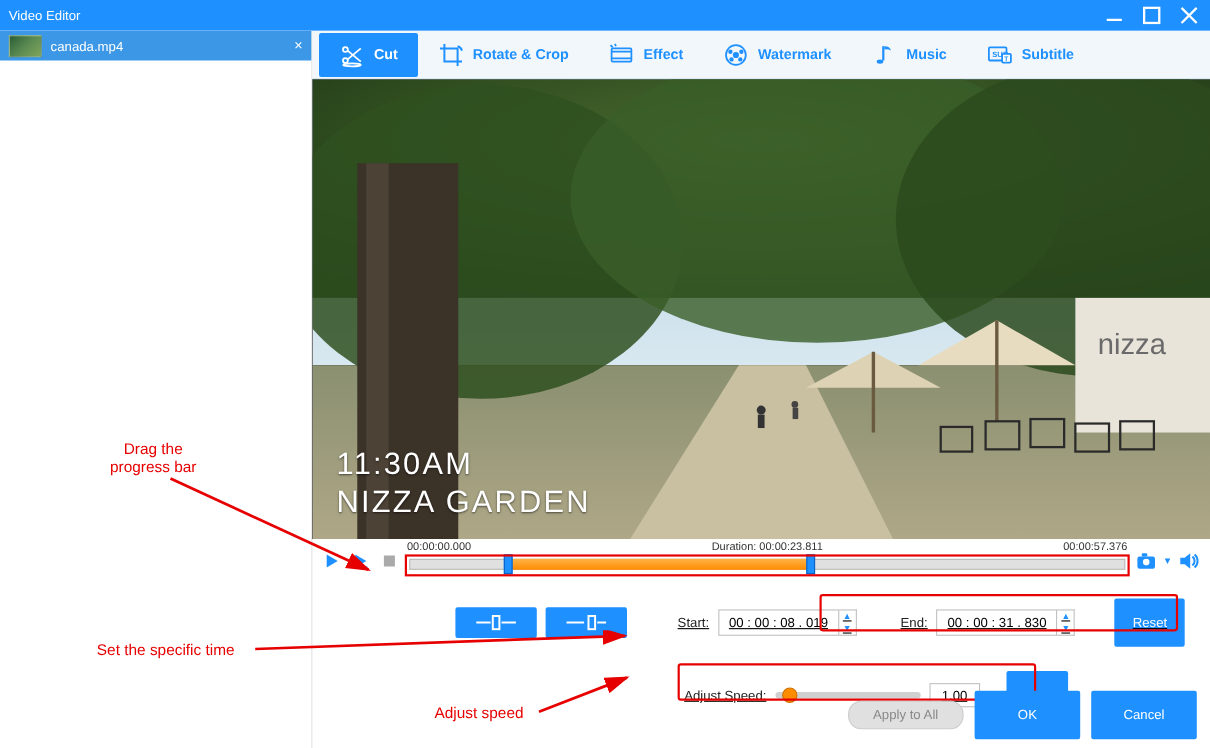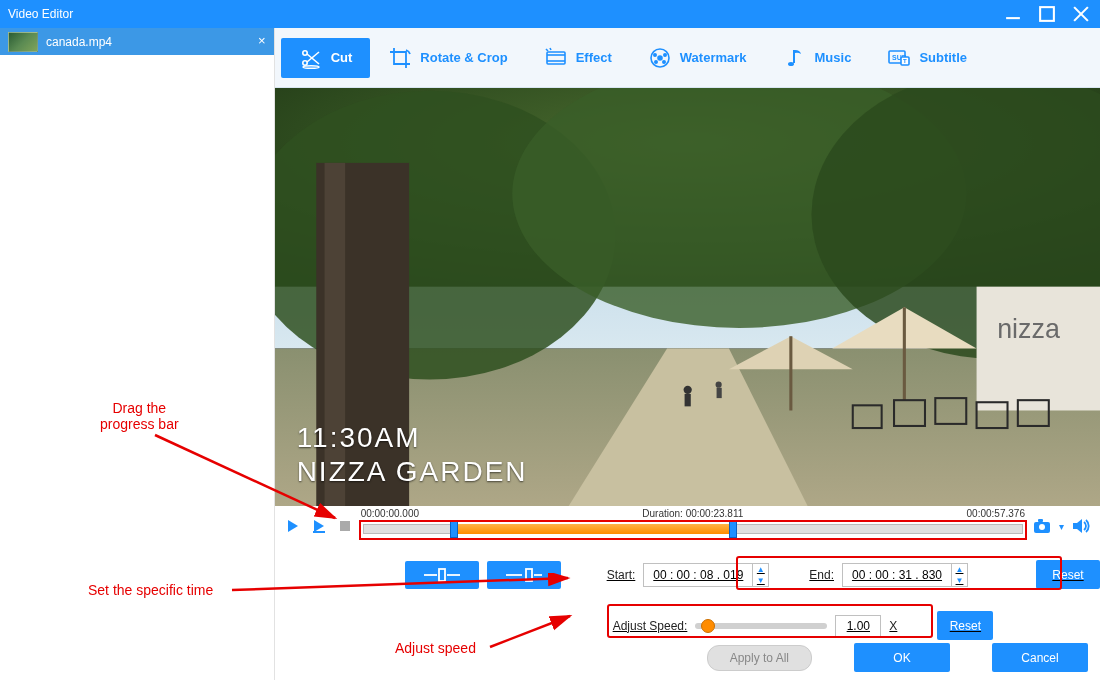--- a/index.html
+++ b/index.html
@@ -8,42 +8,42 @@
   .titlebar .left { display:flex; align-items:center; gap:6px;}
   .winbtns { display:flex; gap:12px; align-items:center;}
   .winbtn { width:22px; height:20px; display:flex; align-items:center; justify-content:center; cursor:pointer;}
   .winbtn svg { stroke:#fff; fill:none; stroke-width:1.5;}
   .main { display:flex; height:652px; }
   .sidebar { width:284px; background:#fff; border-right:1px solid #e2e2e2; }
   .filechip { height:27px; margin:0; padding:0 8px; display:flex; align-items:center; background:#3c98e6; color:#fff; font-size:12px; position:relative;}
   .filechip .thumb { width:30px; height:20px; background:linear-gradient(135deg,#2b5d34 0%,#5a8a52 50%,#7fa45a 100%); margin-right:8px; border:1px solid rgba(255,255,255,.3);}
   .filechip .closex { position:absolute; right:8px; top:5px; font-size:13px; cursor:pointer;}
   .content { flex:1; display:flex; flex-direction:column; position:relative;}
-  .toolbar { height:60px; background:#f2f7fc; border-bottom:1px solid #d9e6f2; display:flex; align-items:center; padding:0 6px; gap:0;}
+  .toolbar { height:44px; background:#f2f7fc; border-bottom:1px solid #d9e6f2; display:flex; align-items:center; padding:0 6px; gap:0;}
   .tool { display:flex; align-items:center; gap:8px; padding:0 18px; height:40px; color:#1e90ff; font-size:13px; font-weight:600; cursor:pointer;}
   .tool.active { background:#1e90ff; color:#fff; border-radius:2px;}
   .tool svg { width:24px; height:24px;}
   .preview { flex:0 0 418px; background:#000; position:relative; overflow:hidden; margin:0;}
   .preview-img { position:absolute; inset:0; }
   .preview-img svg { width:100%; height:100%; display:block;}
   .preview-text { position:absolute; left:22px; bottom:18px; color:#fff; font-family: Georgia, 'Times New Roman', serif; letter-spacing:2px; text-shadow:0 1px 2px rgba(0,0,0,.6);}
   .preview-text .t1{font-size:28px; margin-bottom:2px;}
   .preview-text .t2{font-size:28px;}
   .timeline-row { height:40px; display:flex; align-items:center; padding:16px 8px; gap:6px; position: relative;}
   .tl-btn { width:20px; height:20px; display:flex; align-items:center; justify-content:center; cursor:pointer;}
   .tl-btn svg{ width:16px; height:16px; fill:#1e90ff;}
   .tl-area { flex:1; position:relative; height:36px;}
   .tl-labels { position:absolute; top:0; left:0; right:0; font-size:10px; color:#333; display:flex; justify-content:space-between;}
   .tl-bar { position:absolute; top:16px; left:2px; right:2px; height:10px; background:#e0e0e0; border:1px solid #bbb;}
   .tl-range { position:absolute; top:16px; height:10px; background:linear-gradient(#ffb347,#ff8c00);}
   .tl-handle { position:absolute; top:12px; width:8px; height:18px; background:#1e90ff; border:1px solid #0b62c4; cursor:ew-resize;}
   .tl-redbox { position:absolute; border:2px solid #e60000; pointer-events:none;}
   .controls { padding:10px 0 0 0;text-decoration:underline;}
   .row1 { display:flex; align-items:center; gap:8px; padding:4px 0 6px 0; position:relative; margin-left:130px;}
-  .bluebtn { height:29px; padding:0 14px; background:#1e90ff; color:#fff; border:none; border-radius:2px; font-size:12px; cursor:pointer; display:inline-flex; align-items:center; justify-content:center;margin-left:32px;}
+  .bluebtn { height:44px; padding:0 14px; background:#1e90ff; color:#fff; border:none; border-radius:2px; font-size:12px; cursor:pointer; display:inline-flex; align-items:center; justify-content:center;}
   .segbtn { width:74px; height:28px; background:#1e90ff; border-radius:2px; display:inline-flex; align-items:center; justify-content:center; cursor:pointer;}
   .segbtn svg{width:40px; height:16px; stroke:#fff; fill:none; stroke-width:1.8;}
   .lbl { font-size:12px; color:#222;}
   .timebox { width:110px; height:24px; border:1px solid #c0c0c0; font-size:12px; padding:2px 4px; text-align:center;}
   .spinwrap { position:relative; display:inline-flex; align-items:center;}
   .spinbtns { width:16px; height:24px; border:1px solid #c0c0c0; border-left:none; display:flex; flex-direction:column;}
   .spinbtns div{flex:1; display:flex;align-items:center;justify-content:center; font-size:8px; color:#1e90ff; cursor:pointer;}
   .row2 { display:flex; align-items:center; gap:8px; margin-left:338px; margin-top:16px; position:relative;}
   .speedslider { position:relative; width:132px; height:6px; background:#d0d0d0; border-radius:3px;}
   .speedslider .knob{ position:absolute; top:-4px; left:6px; width:14px; height:14px; border-radius:50%; background:#ff8c00; border:1px solid #cc6f00; cursor:pointer;}

